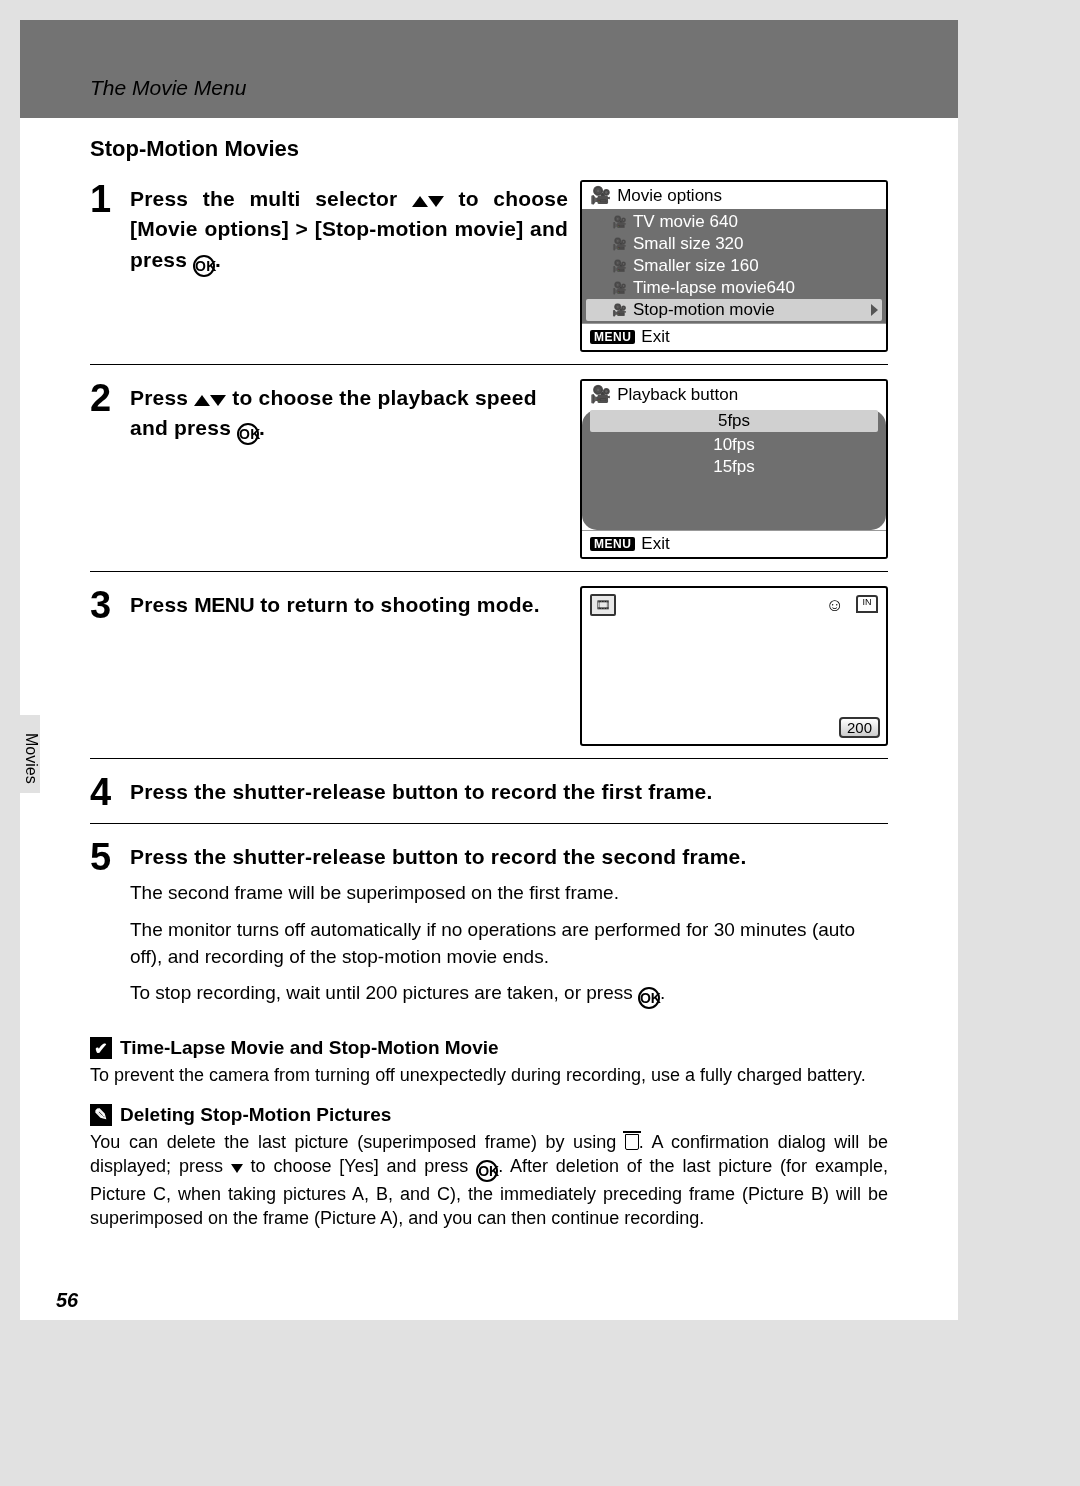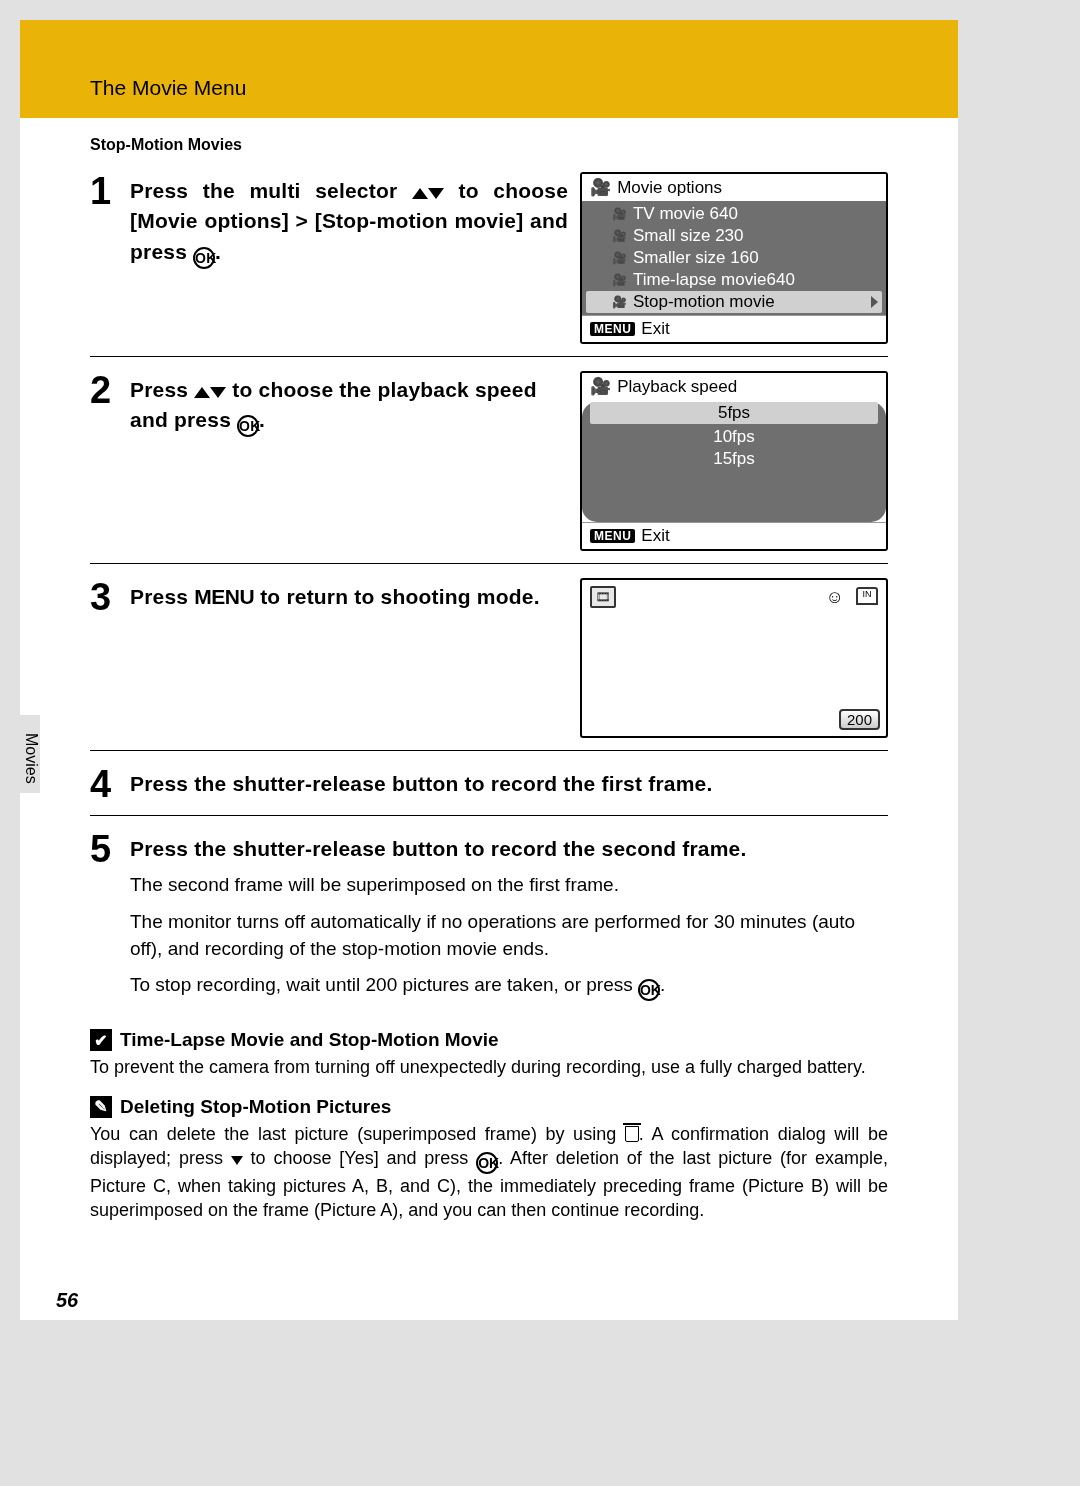--- a/index.html
+++ b/index.html
@@ -15,33 +15,34 @@
   .page {
     position: absolute;
     left: 20px;
     top: 20px;
     width: 938px;
     height: 1300px;
     background: #fff;
   }
   .header-bar {
     height: 98px;
-    background: #eab308;
+    background: #737373;
     display: flex;
     align-items: flex-end;
     padding: 0 0 18px 70px;
     font-size: 21px;
+    font-style: italic;
   }
   .content {
     padding: 18px 70px 0 70px;
     position: relative;
   }
   .section-title {
     font-weight: bold;
-    font-size: 16px;
+    font-size: 22px;
     margin-bottom: 18px;
   }
   .step {
     display: flex;
     align-items: flex-start;
     border-bottom: 1px solid #000;
     padding-bottom: 12px;
     margin-bottom: 14px;
   }
   .step.noborder { border-bottom: none; }
@@ -301,21 +302,21 @@
               <span>Movie options</span>
             </div>
           <div class="lcd-list-wrap">
             <div class="lcd-list">
               <div class="lcd-item">
                   <span class="mi">🎥</span>
                   <span>TV movie 640</span>
                 </div>
               <div class="lcd-item">
                   <span class="mi">🎥</span>
-                  <span>Small size 230</span>
+                  <span>Small size 320</span>
                 </div>
               <div class="lcd-item">
                   <span class="mi">🎥</span>
                   <span>Smaller size 160</span>
                 </div>
               <div class="lcd-item">
                   <span class="mi">🎥</span>
                   <span>Time-lapse movie640</span>
                 </div>
               <div class="lcd-item sel">
@@ -336,21 +337,21 @@
       <div class="step-num">2</div>
       <div class="step-body">
         <div class="step-text">
           <span>Press </span><span class="tri-up"></span><span class="tri-down"></span><span> to choose the playback speed and press </span><span class="ok-btn">OK</span><span>.</span>
         </div>
       </div>
       <div class="lcd">
         <div class="lcd-box">
           <div class="lcd-title">
               <span class="mi">🎥</span>
-              <span>Playback speed</span>
+              <span>Playback button</span>
             </div>
           <div class="lcd2-list">
             <div class="lcd2-item sel"><span>5fps</span></div>
             <div class="lcd2-item">10fps</div>
             <div class="lcd2-item">15fps</div>
           </div>
           <div class="lcd-foot">
               <span class="menu-chip">MENU</span>
               <span>Exit</span>
             </div>

